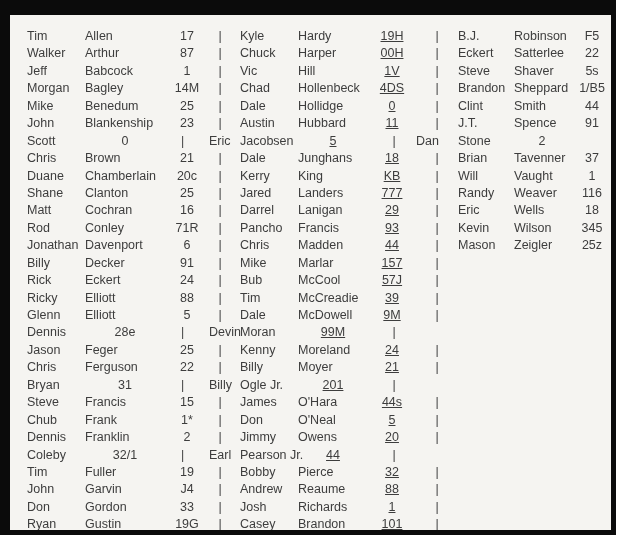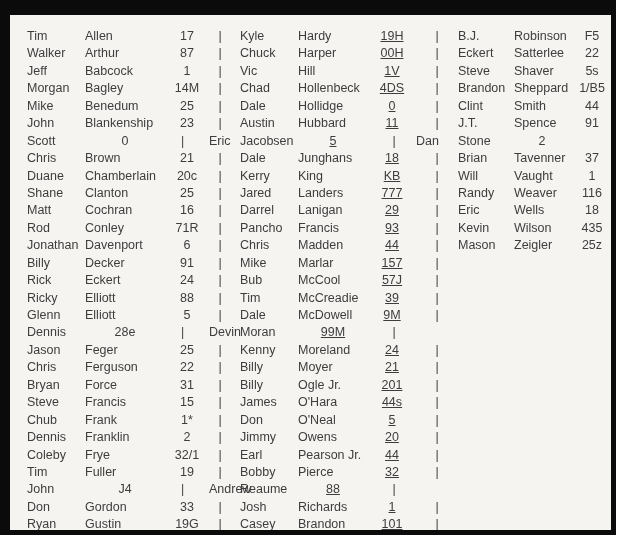--- a/index.html
+++ b/index.html
@@ -186,21 +186,21 @@
           <span class="cell fn">Rod</span>
           <span class="cell ln">Conley</span>
           <span class="cell num">71R</span>
           <span class="cell pipe p1">|</span>
           <span class="cell fn">Pancho</span>
           <span class="cell ln">Francis</span>
           <span class="cell num n2">93</span>
           <span class="cell pipe p2">|</span>
           <span class="cell fn">Kevin</span>
           <span class="cell ln">Wilson</span>
-          <span class="cell num">435</span>
+          <span class="cell num">345</span>
         </div>
         <div class="row">
           <span class="cell fn">Jonathan</span>
           <span class="cell ln">Davenport</span>
           <span class="cell num">6</span>
           <span class="cell pipe p1">|</span>
           <span class="cell fn">Chris</span>
           <span class="cell ln">Madden</span>
           <span class="cell num n2">44</span>
           <span class="cell pipe p2">|</span>
@@ -293,21 +293,20 @@
           <span class="cell fn">Billy</span>
           <span class="cell ln">Moyer</span>
           <span class="cell num n2">21</span>
           <span class="cell pipe p2">|</span>
           <span class="cell fn"></span>
           <span class="cell ln"></span>
           <span class="cell num"></span>
         </div>
         <div class="row">
           <span class="cell fn">Bryan</span>
-          <span class="cell ln">Force</span>
           <span class="cell num">31</span>
           <span class="cell pipe p1">|</span>
           <span class="cell fn">Billy</span>
           <span class="cell ln">Ogle Jr.</span>
           <span class="cell num n2">201</span>
           <span class="cell pipe p2">|</span>
           <span class="cell fn"></span>
           <span class="cell ln"></span>
           <span class="cell num"></span>
         </div>
@@ -345,21 +344,20 @@
           <span class="cell fn">Jimmy</span>
           <span class="cell ln">Owens</span>
           <span class="cell num n2">20</span>
           <span class="cell pipe p2">|</span>
           <span class="cell fn"></span>
           <span class="cell ln"></span>
           <span class="cell num"></span>
         </div>
         <div class="row">
           <span class="cell fn">Coleby</span>
-          <span class="cell ln">Frye</span>
           <span class="cell num">32/1</span>
           <span class="cell pipe p1">|</span>
           <span class="cell fn">Earl</span>
           <span class="cell ln">Pearson Jr.</span>
           <span class="cell num n2">44</span>
           <span class="cell pipe p2">|</span>
           <span class="cell fn"></span>
           <span class="cell ln"></span>
           <span class="cell num"></span>
         </div>
@@ -371,20 +369,21 @@
           <span class="cell fn">Bobby</span>
           <span class="cell ln">Pierce</span>
           <span class="cell num n2">32</span>
           <span class="cell pipe p2">|</span>
           <span class="cell fn"></span>
           <span class="cell ln"></span>
           <span class="cell num"></span>
         </div>
         <div class="row">
           <span class="cell fn">John</span>
+          <span class="cell ln">Garvin</span>
           <span class="cell num">J4</span>
           <span class="cell pipe p1">|</span>
           <span class="cell fn">Andrew</span>
           <span class="cell ln">Reaume</span>
           <span class="cell num n2">88</span>
           <span class="cell pipe p2">|</span>
           <span class="cell fn"></span>
           <span class="cell ln"></span>
           <span class="cell num"></span>
         </div>

